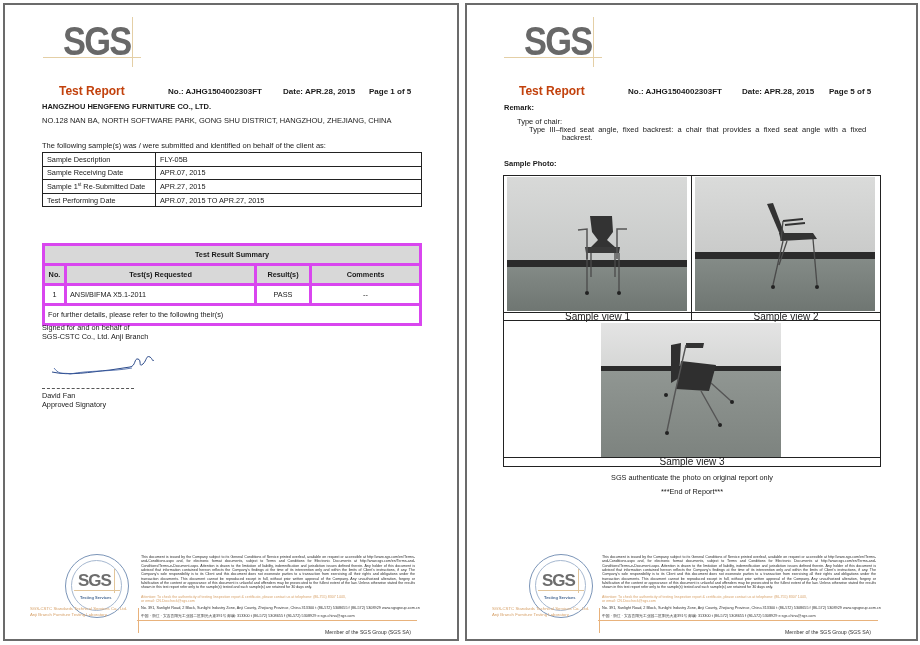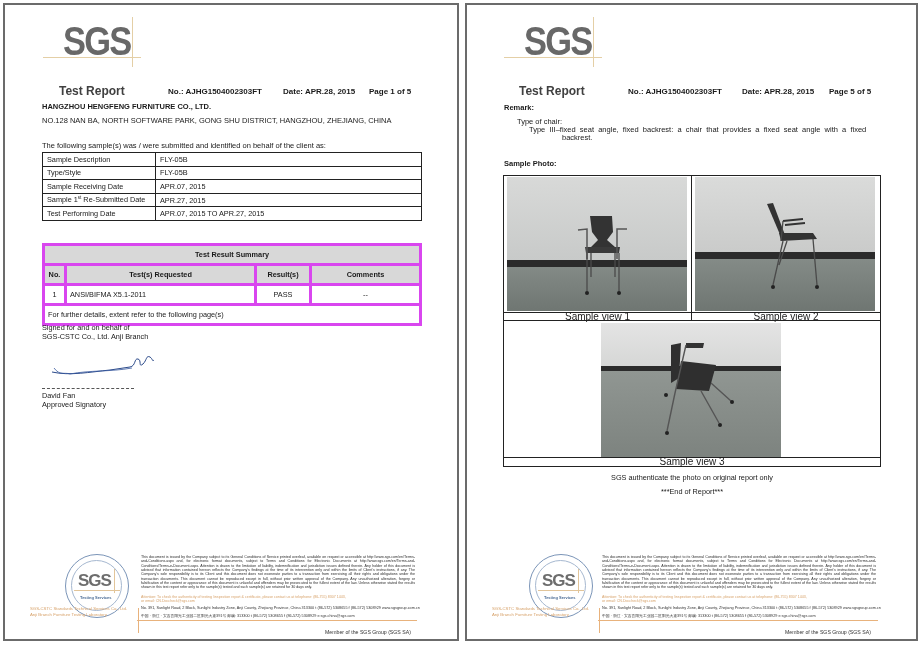--- a/index.html
+++ b/index.html
@@ -11,21 +11,21 @@
   #page2 { left: 465px; width: 453px; }
 
   .abs { position: absolute; }
 
   
   .sgs-logo { position: absolute; top: 14px; width: 100px; height: 45px; }
   .sgs-logo .txt { position: absolute; left: 20px; top: 0; font-family: "Liberation Sans", sans-serif; font-weight: bold; font-size: 40px; letter-spacing: -2px; color: #686868; transform: scaleX(0.86); transform-origin: left top; }
   .sgs-logo .hline { position: absolute; left: 0; top: 38px; width: 98px; height: 1px; background: #e4cfa6; }
   .sgs-logo .vline { position: absolute; left: 89px; top: -2px; width: 1px; height: 50px; background: #e4cfa6; }
 
-  .hdr-title { font-size: 12px; font-weight: bold; color: #404040; }
+  .hdr-title { font-size: 12px; font-weight: bold; color: #c2410c; }
   .hdr-small { font-size: 8px; font-weight: bold; color: #1a1a1a; }
 
   .company { font-size: 7.5px; font-weight: bold; }
   .addr { font-size: 7.5px; }
   .body-text { font-size: 7.5px; }
 
   table.info { position: absolute; border-collapse: collapse; font-size: 7.3px; }
   table.info td { border: 1px solid #222; padding: 0 4px; height: 13.6px; white-space: nowrap; }
 
   table.summary { position: absolute; border-collapse: collapse; font-size: 7.3px; }
@@ -81,24 +81,20 @@
 
   <div class="abs body-text" style="left:37px; top:136px;">The following sample(s) was / were submitted and identified on behalf of the client as:</div>
 
   <table class="info" style="left:37px; top:147px; width:380px;">
     <tbody>
         <tr>
       <td style="width:113px;margin-left:16px;">Sample Description</td>
       <td>FLY-05B</td>
     </tr>
     <tr>
-      <td>Type/Style</td>
-      <td>FLY-05B</td>
-    </tr>
-    <tr>
       <td>Sample Receiving Date</td>
       <td>APR.07, 2015</td>
     </tr>
     <tr>
       <td><span>Sample 1</span><sup style="font-size:4.5px;">st</sup><span> Re-Submitted Date</span></td>
       <td>APR.27, 2015</td>
     </tr>
     <tr>
       <td>Test Performing Date</td>
       <td>APR.07, 2015 TO APR.27, 2015</td>
@@ -117,21 +113,21 @@
       <th style="width:55px;">Result(s)</th>
       <th>Comments</th>
     </tr>
     <tr>
       <td class="c">1</td>
       <td>ANSI/BIFMA X5.1-2011</td>
       <td class="c">PASS</td>
       <td class="c">--</td>
     </tr>
     <tr>
-      <td colspan="4">For further details, extent refer to the following page(s)</td>
+      <td colspan="4">For further details, please refer to the following their(s)</td>
     </tr>
   </tbody>
     </table>
 
   <div class="abs sig-text" style="left:37px; top:318px;">
     <div>Signed for and on behalf of</div>
     <div>SGS-CSTC Co., Ltd. Anji Branch</div>
   </div>
 
   <svg class="abs" style="left:45px; top:345px;" width="110" height="30" viewBox="0 0 110 30">

